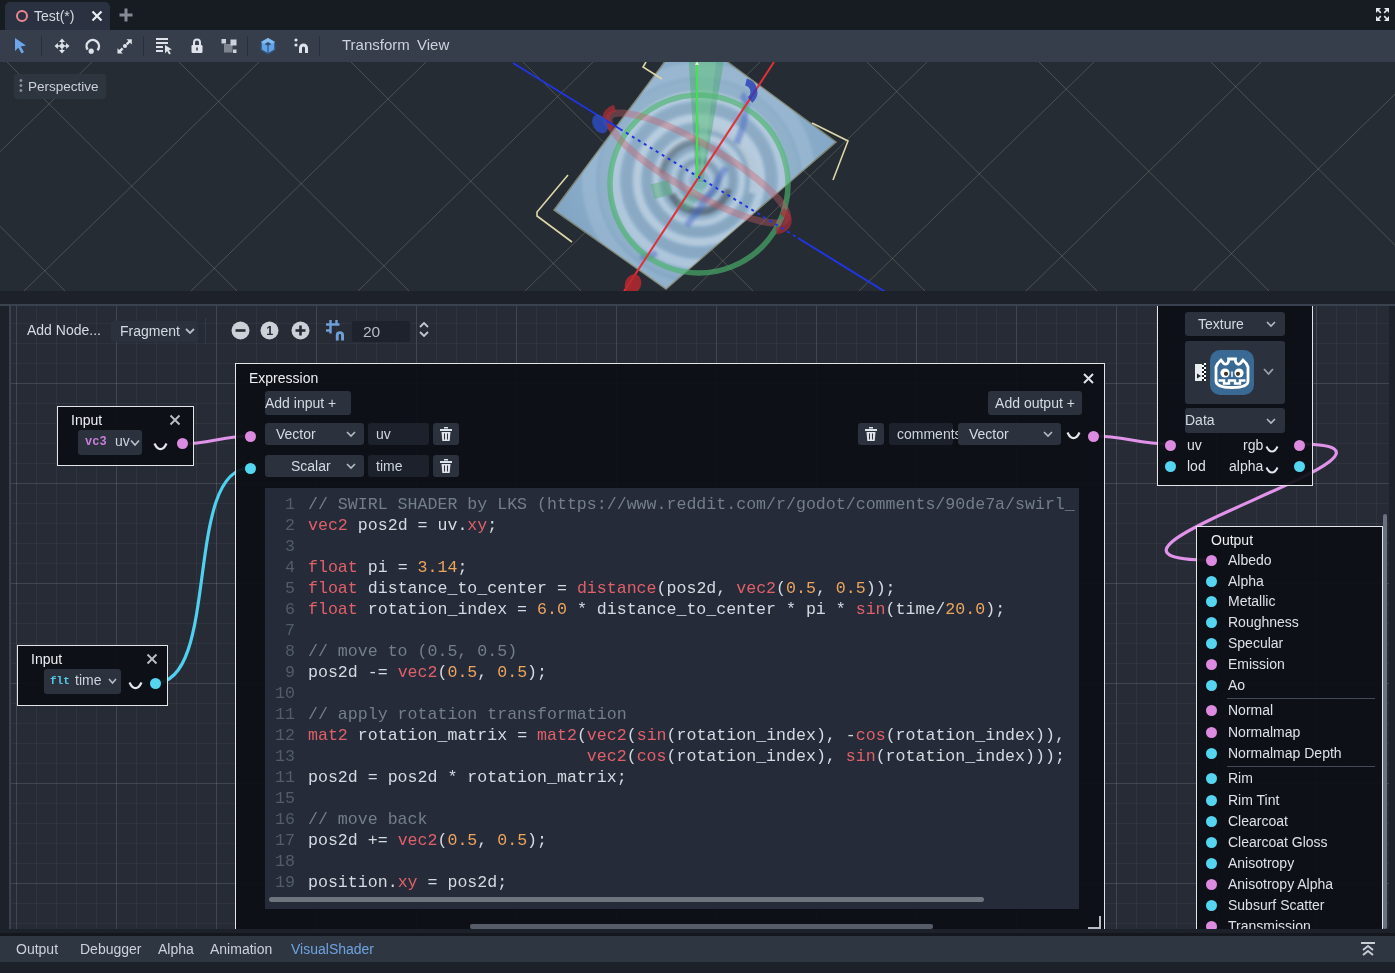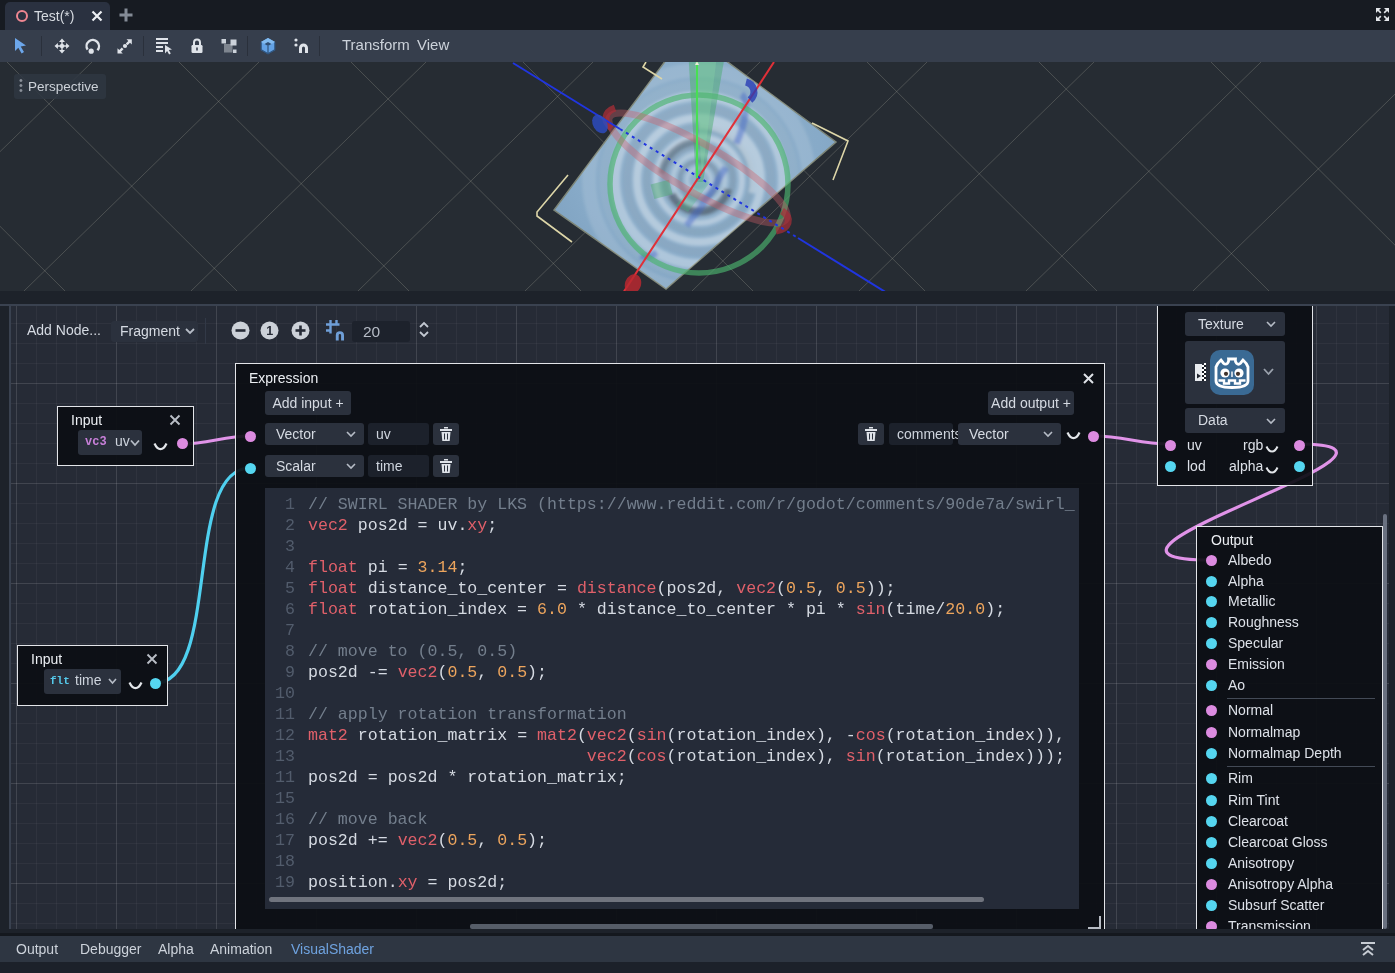--- a/index.html
+++ b/index.html
@@ -293,39 +293,39 @@
           <path d="M1.5 1.5c1.8 4 4.2 5.6 6 5.6s4.2-1.6 6-5.6" stroke="#e3e6ea" stroke-width="2.2" fill="none"></path>
         </svg>
     <div class="port cyan" style="left:132px;top:32px"></div>
   </div>
 
   <div class="node" style="left:224px;top:57px;width:870px;height:568px;box-sizing:border-box">
     <div class="title" style="left:13px;top:6px">Expression</div>
     <svg class="x" style="left:846px;top:8px" width="13" height="13" viewBox="0 0 13 13">
           <path d="M2 2l9 9M11 2l-9 9" stroke="#dfe2e7" stroke-width="2"></path>
         </svg>
-    <div class="nbtn" style="left:29px;top:27px;width:86px;height:24px;text-align:center;line-height:24px">Add input +</div>
-    <div class="nbtn" style="left:752px;top:27px;width:86px;height:24px;text-align:center;line-height:24px">Add output +</div>
+    <div class="nbtn" style="left:29px;top:27px;width:86px;height:24px;line-height:24px">Add input +</div>
+    <div class="nbtn" style="left:752px;top:27px;width:94px;height:24px;text-align:center;line-height:24px">Add output +</div>
 
     <div class="port pink" style="left:9px;top:67px"></div>
     <div class="nbtn" style="left:29px;top:59px;width:99px;height:22px"><span style="margin-left:11px;line-height:22px">Vector</span>
       <svg style="position:absolute;right:8px;top:8px" width="10" height="7" viewBox="0 0 10 7">
             <path d="M1 1l4 4 4-4" stroke="#b6bcc6" stroke-width="1.6" fill="none"></path>
           </svg></div>
     <div class="nfield" style="left:132px;top:59px;width:61px;height:22px"><span style="margin-left:8px;line-height:22px">uv</span></div>
     <div class="nbtn" style="left:197px;top:59px;width:26px;height:22px">
       <svg style="position:absolute;left:6px;top:4px" width="14" height="14" viewBox="0 0 14 14" fill="#dfe3e9">
             <path d="M1 2h12v2H1zM5 0h4v1.6H5z"></path>
             <path d="M2.5 5h9l-.8 9H3.3z"></path>
             <path d="M5 6.5h1v6H5zM8 6.5h1v6H8z" fill="#2b313d"></path>
           </svg>
         </div>
 
     <div class="port cyan" style="left:9px;top:99px"></div>
-    <div class="nbtn" style="left:29px;top:91px;width:99px;height:22px"><span style="margin-left:11px;line-height:22px">Scalar</span>
+    <div class="nbtn" style="left:29px;top:91px;width:99px;height:22px"><span style="margin-left:26px;line-height:22px">Scalar</span>
       <svg style="position:absolute;right:8px;top:8px" width="10" height="7" viewBox="0 0 10 7">
             <path d="M1 1l4 4 4-4" stroke="#b6bcc6" stroke-width="1.6" fill="none"></path>
           </svg></div>
     <div class="nfield" style="left:132px;top:91px;width:61px;height:22px"><span style="margin-left:8px;line-height:22px">time</span></div>
     <div class="nbtn" style="left:197px;top:91px;width:26px;height:22px">
       <svg style="position:absolute;left:6px;top:4px" width="14" height="14" viewBox="0 0 14 14" fill="#dfe3e9">
             <path d="M1 2h12v2H1zM5 0h4v1.6H5z"></path>
             <path d="M2.5 5h9l-.8 9H3.3z"></path>
             <path d="M5 6.5h1v6H5zM8 6.5h1v6H8z" fill="#2b313d"></path>
           </svg>
@@ -393,21 +393,21 @@
           <circle cx="16" cy="21.8" r="2.1" fill="#40332c"></circle>
               <circle cx="28" cy="21.8" r="2.1" fill="#40332c"></circle>
           <rect x="21.3" y="19.5" width="1.4" height="5.5" fill="#fff"></rect>
           <path d="M8.5 28.5 L14 28.5 L14 31.5 L19 31.5 L19 28.5 L25 28.5 L25 31.5 L30 31.5 L30 28.5 L35.5 28.5" fill="none" stroke="#fff" stroke-width="2.4"></path>
         </svg>
       </div>
       <svg style="position:absolute;right:11px;top:27px" width="11" height="8" viewBox="0 0 11 8">
             <path d="M1 1l4.5 5L10 1" stroke="#9aa1ac" stroke-width="1.8" fill="none"></path>
           </svg>
     </div>
-    <div class="nbtn" style="left:27px;top:111px;width:100px;height:25px"><span style="margin-left:13px;line-height:25px">Data</span>
+    <div class="nbtn" style="left:27px;top:111px;width:100px;height:25px"><span style="line-height:25px">Data</span>
       <svg style="position:absolute;right:9px;top:10px" width="10" height="7" viewBox="0 0 10 7">
             <path d="M1 1l4 4 4-4" stroke="#b6bcc6" stroke-width="1.6" fill="none"></path>
           </svg></div>
     <div class="port pink" style="left:7px;top:143px"></div>
     <div class="plabel" style="left:29px;top:140px">uv</div>
     <div class="plabel" style="left:85px;top:140px">rgb</div>
     <svg style="position:absolute;left:107px;top:148px" width="14" height="9" viewBox="0 0 14 9">
           <path d="M1.5 1.5c1.6 3.6 3.8 5 5.5 5s3.9-1.4 5.5-5" stroke="#e3e6ea" stroke-width="2" fill="none"></path>
         </svg>
     <div class="port pink" style="left:136px;top:143px"></div>

